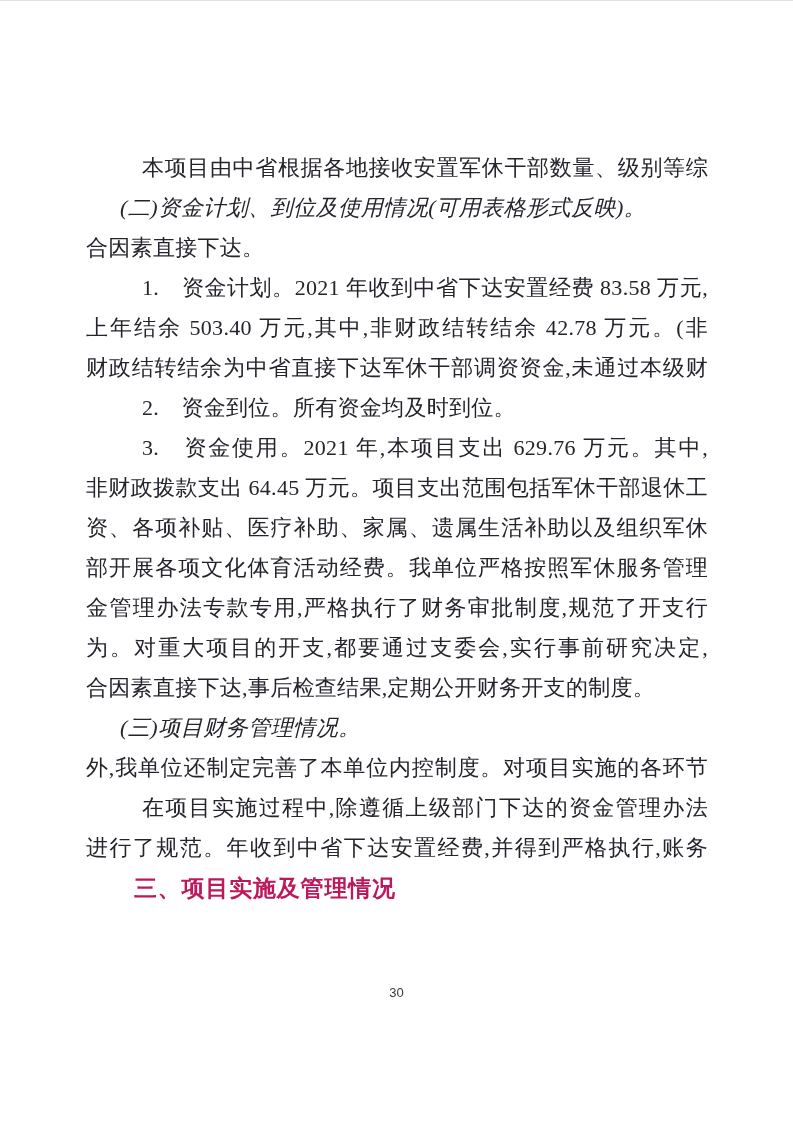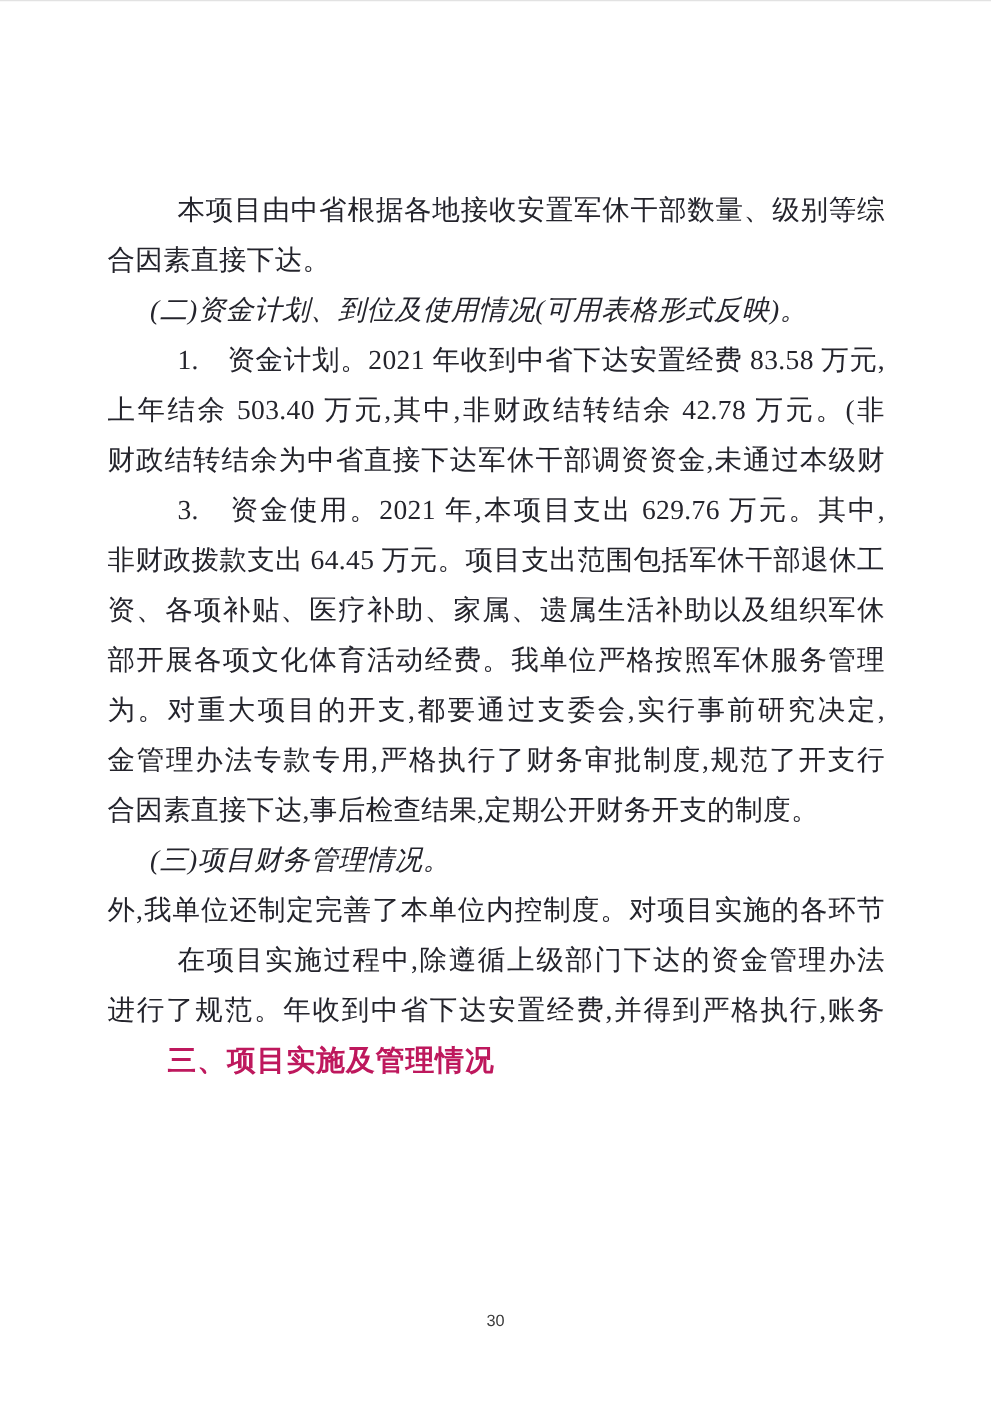--- a/index.html
+++ b/index.html
@@ -51,44 +51,45 @@
     font-family: "Liberation Sans", "DejaVu Sans", sans-serif;
     font-weight: bold;
     font-size: 23px;
     letter-spacing: 0.8px;
     color: #be185d;
   }
   .page-number {
     position: absolute;
     left: 0;
     right: 0;
-    top: 1048px;
+    top: 984px;
     text-align: center;
     font-family: "Liberation Sans", "DejaVu Sans", sans-serif;
     font-size: 13px;
     color: #3a3a3a;
   }
 </style>
 </head>
 <body>
 
 <div class="page">
   <div class="textblock">
     <div class="ln i2 just">本项目由中省根据各地接收安置军休干部数量、级别等综</div>
+    <div class="ln i1 kaiti">(二)资金计划、到位及使用情况(可用表格形式反映)。</div>
     <div class="ln">合因素直接下达。</div>
-    <div class="ln i1 kaiti">(二)资金计划、到位及使用情况(可用表格形式反映)。</div>
     <div class="ln i2 just">1.　资金计划。2021 年收到中省下达安置经费 83.58 万元,</div>
     <div class="ln just">上年结余 503.40 万元,其中,非财政结转结余 42.78 万元。(非</div>
     <div class="ln just">财政结转结余为中省直接下达军休干部调资资金,未通过本级财</div>
+    <div class="ln i2">2.　资金到位。所有资金均及时到位。</div>
     <div class="ln i2 just">3.　资金使用。2021 年,本项目支出 629.76 万元。其中,</div>
     <div class="ln just">非财政拨款支出 64.45 万元。项目支出范围包括军休干部退休工</div>
     <div class="ln just">资、各项补贴、医疗补助、家属、遗属生活补助以及组织军休干</div>
     <div class="ln just">部开展各项文化体育活动经费。我单位严格按照军休服务管理资</div>
+    <div class="ln just">金管理办法专款专用,严格执行了财务审批制度,规范了开支行</div>
     <div class="ln just">为。对重大项目的开支,都要通过支委会,实行事前研究决定,</div>
-    <div class="ln just">金管理办法专款专用,严格执行了财务审批制度,规范了开支行</div>
     <div class="ln">合因素直接下达,事后检查结果,定期公开财务开支的制度。</div>
     <div class="ln i1 kaiti">(三)项目财务管理情况。</div>
     <div class="ln just">外,我单位还制定完善了本单位内控制度。对项目实施的各环节</div>
     <div class="ln i2 just">在项目实施过程中,除遵循上级部门下达的资金管理办法</div>
     <div class="ln just">进行了规范。年收到中省下达安置经费,并得到严格执行,账务</div>
     <div class="ln ih heading">三、项目实施及管理情况</div>
   </div>
 
   <div class="page-number">30</div>
 </div>

